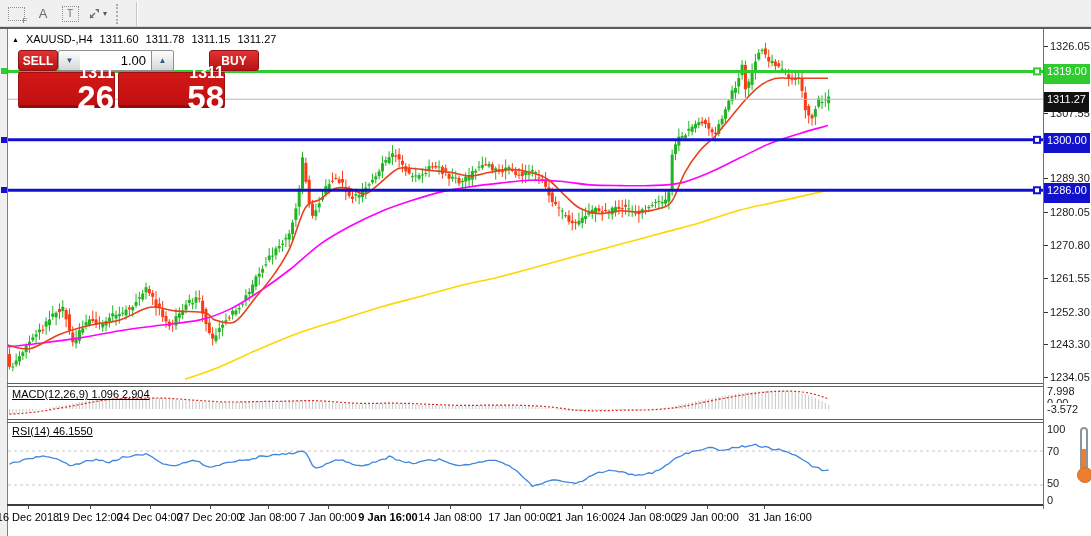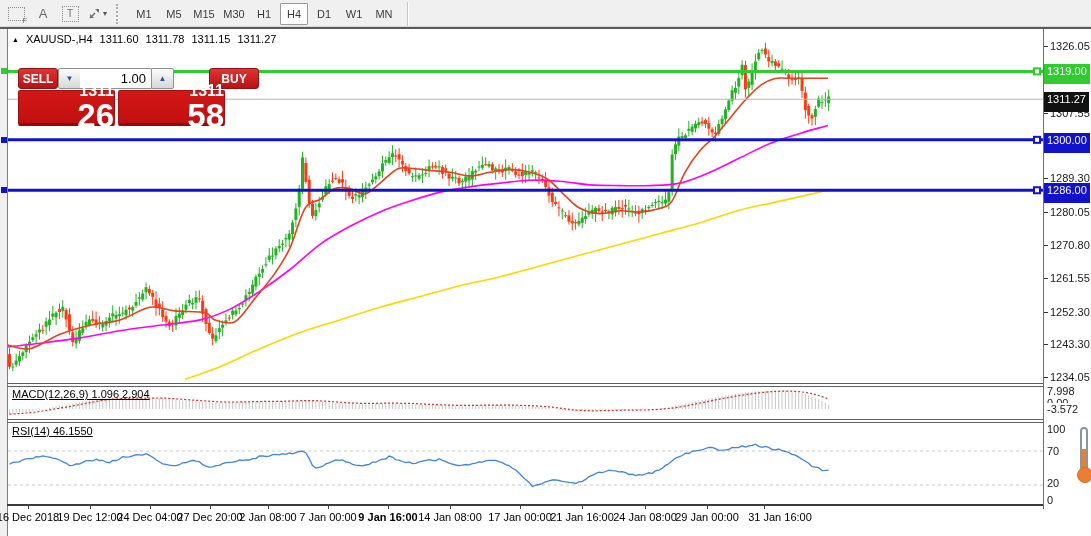--- a/index.html
+++ b/index.html
@@ -23,21 +23,21 @@
   #tb-border1{position:absolute;left:0;top:26px;width:1091px;height:1px;background:#d9d9d9;}
   #tb-border2{position:absolute;left:0;top:27px;width:1091px;height:2px;background:#5a5a5a;}
   
   #chart-bg{position:absolute;left:7px;top:29px;width:1084px;height:507px;background:#fff;border-left:1px solid #808080;box-sizing:border-box;}
   #symbol-header{position:absolute;left:12px;top:33px;font-size:11px;color:#000;display:flex;gap:7px;align-items:center;}
   #symbol-header .tri{font-size:7px;}
   svg{position:absolute;}
   #annotation{position:absolute;color:#ff0000;font-size:17px;letter-spacing:1px;
               font-family:"Liberation Serif",serif;}
   
-  #trade-panel{position:absolute;left:18px;top:68px;width:207px;height:58px;}
+  #trade-panel{position:absolute;left:18px;top:50px;width:207px;height:58px;}
   .tp-btn{position:absolute;top:0;height:21px;background:linear-gradient(#e03434,#bb1111);
           border:1px solid #8c1414;border-radius:3px;color:#fff;font-size:12px;font-weight:bold;
           display:flex;align-items:center;justify-content:center;box-sizing:border-box;}
   #sell-btn{left:0;width:40px;}
   #buy-btn{left:157px;width:50px;margin-left:34px;}
   .spin-btn{position:absolute;top:0;width:23px;height:21px;background:linear-gradient(#fdfdfd,#d7d7d7);
             border:1px solid #909090;box-sizing:border-box;display:flex;align-items:center;
             justify-content:center;font-size:8px;color:#33558a;}
   #vol-down{left:40px;border-radius:2px 0 0 2px;}
   #vol-up{left:133px;border-radius:0 2px 2px 0;}
@@ -94,31 +94,20 @@
       </div>
     <div class="tool">
       <svg width="15" height="15" viewBox="0 0 15 15" style="position:static">
         <path d="M3 12 L8 7" stroke="#6f6f6f" stroke-width="1.4" fill="none"></path>
         <path d="M8 3 L12 3 L12 7 Z" fill="#6f6f6f"></path>
         <path d="M3 12 L7 12 L3 8 Z" fill="#6f6f6f"></path>
       </svg>
       <span class="caret">▾</span>
     </div>
     <div class="grip"></div>
-    <div id="tf-holder" style="display:flex;gap:2px;">
-        <div class="tf">M1</div>
-        <div class="tf">M5</div>
-        <div class="tf">M15</div>
-        <div class="tf">M30</div>
-        <div class="tf">H1</div>
-        <div class="tf active">H4</div>
-        <div class="tf">D1</div>
-        <div class="tf">W1</div>
-        <div class="tf">MN</div>
-      </div>
     <div class="toolbar-sep"></div>
   </div>
   <div id="tb-border1"></div>
   <div id="tb-border2"></div>
 
   <div id="chart-bg"></div>
 
   <svg id="main-svg" style="left:8px;top:40px;" width="1035" height="345">
       <line x1="1.5" x2="1.5" y1="308.35690611765784" y2="329.3070149792405" stroke="#fa3c14" stroke-width="1"></line>
       <rect x="0" y="314.10101990645734" width="3" height="12.620581244698599" fill="#fa3c14"></rect>
@@ -953,21 +942,21 @@
     <div class="tick" style="top: 371.371px;">1234.05</div>
     <div class="badge" style="top: 64.4068px; background: rgb(46, 204, 46);">1319.00</div>
     <div class="badge" style="top: 92.248px; background: rgb(17, 17, 17);">1311.27</div>
     <div class="badge" style="top: 132.839px; background: rgb(18, 18, 204);">1300.00</div>
     <div class="badge" style="top: 183.263px; background: rgb(18, 18, 204);">1286.00</div>
     <div class="ind-lab" style="top: 385px;">7.998</div>
     <div class="ind-lab" style="top: 397px;">0.00</div>
     <div class="ind-lab" style="top: 403px;">-3.572</div>
     <div class="ind-lab" style="top: 423px;">100</div>
     <div class="ind-lab" style="top: 445px;">70</div>
-    <div class="ind-lab" style="top: 477px;">20</div>
+    <div class="ind-lab" style="top: 477px;">50</div>
     <div class="ind-lab" style="top: 494px;">0</div>
     <div class="time-tick" style="left: 28px;"></div>
     <div class="time-label" style="left: 28px;">16 Dec 2018</div>
     <div class="time-tick" style="left: 90px;"></div>
     <div class="time-label" style="left: 90px;">19 Dec 12:00</div>
     <div class="time-tick" style="left: 150px;"></div>
     <div class="time-label" style="left: 150px;">24 Dec 04:00</div>
     <div class="time-tick" style="left: 210px;"></div>
     <div class="time-label" style="left: 210px;">27 Dec 20:00</div>
     <div class="time-tick" style="left: 268px;"></div>

